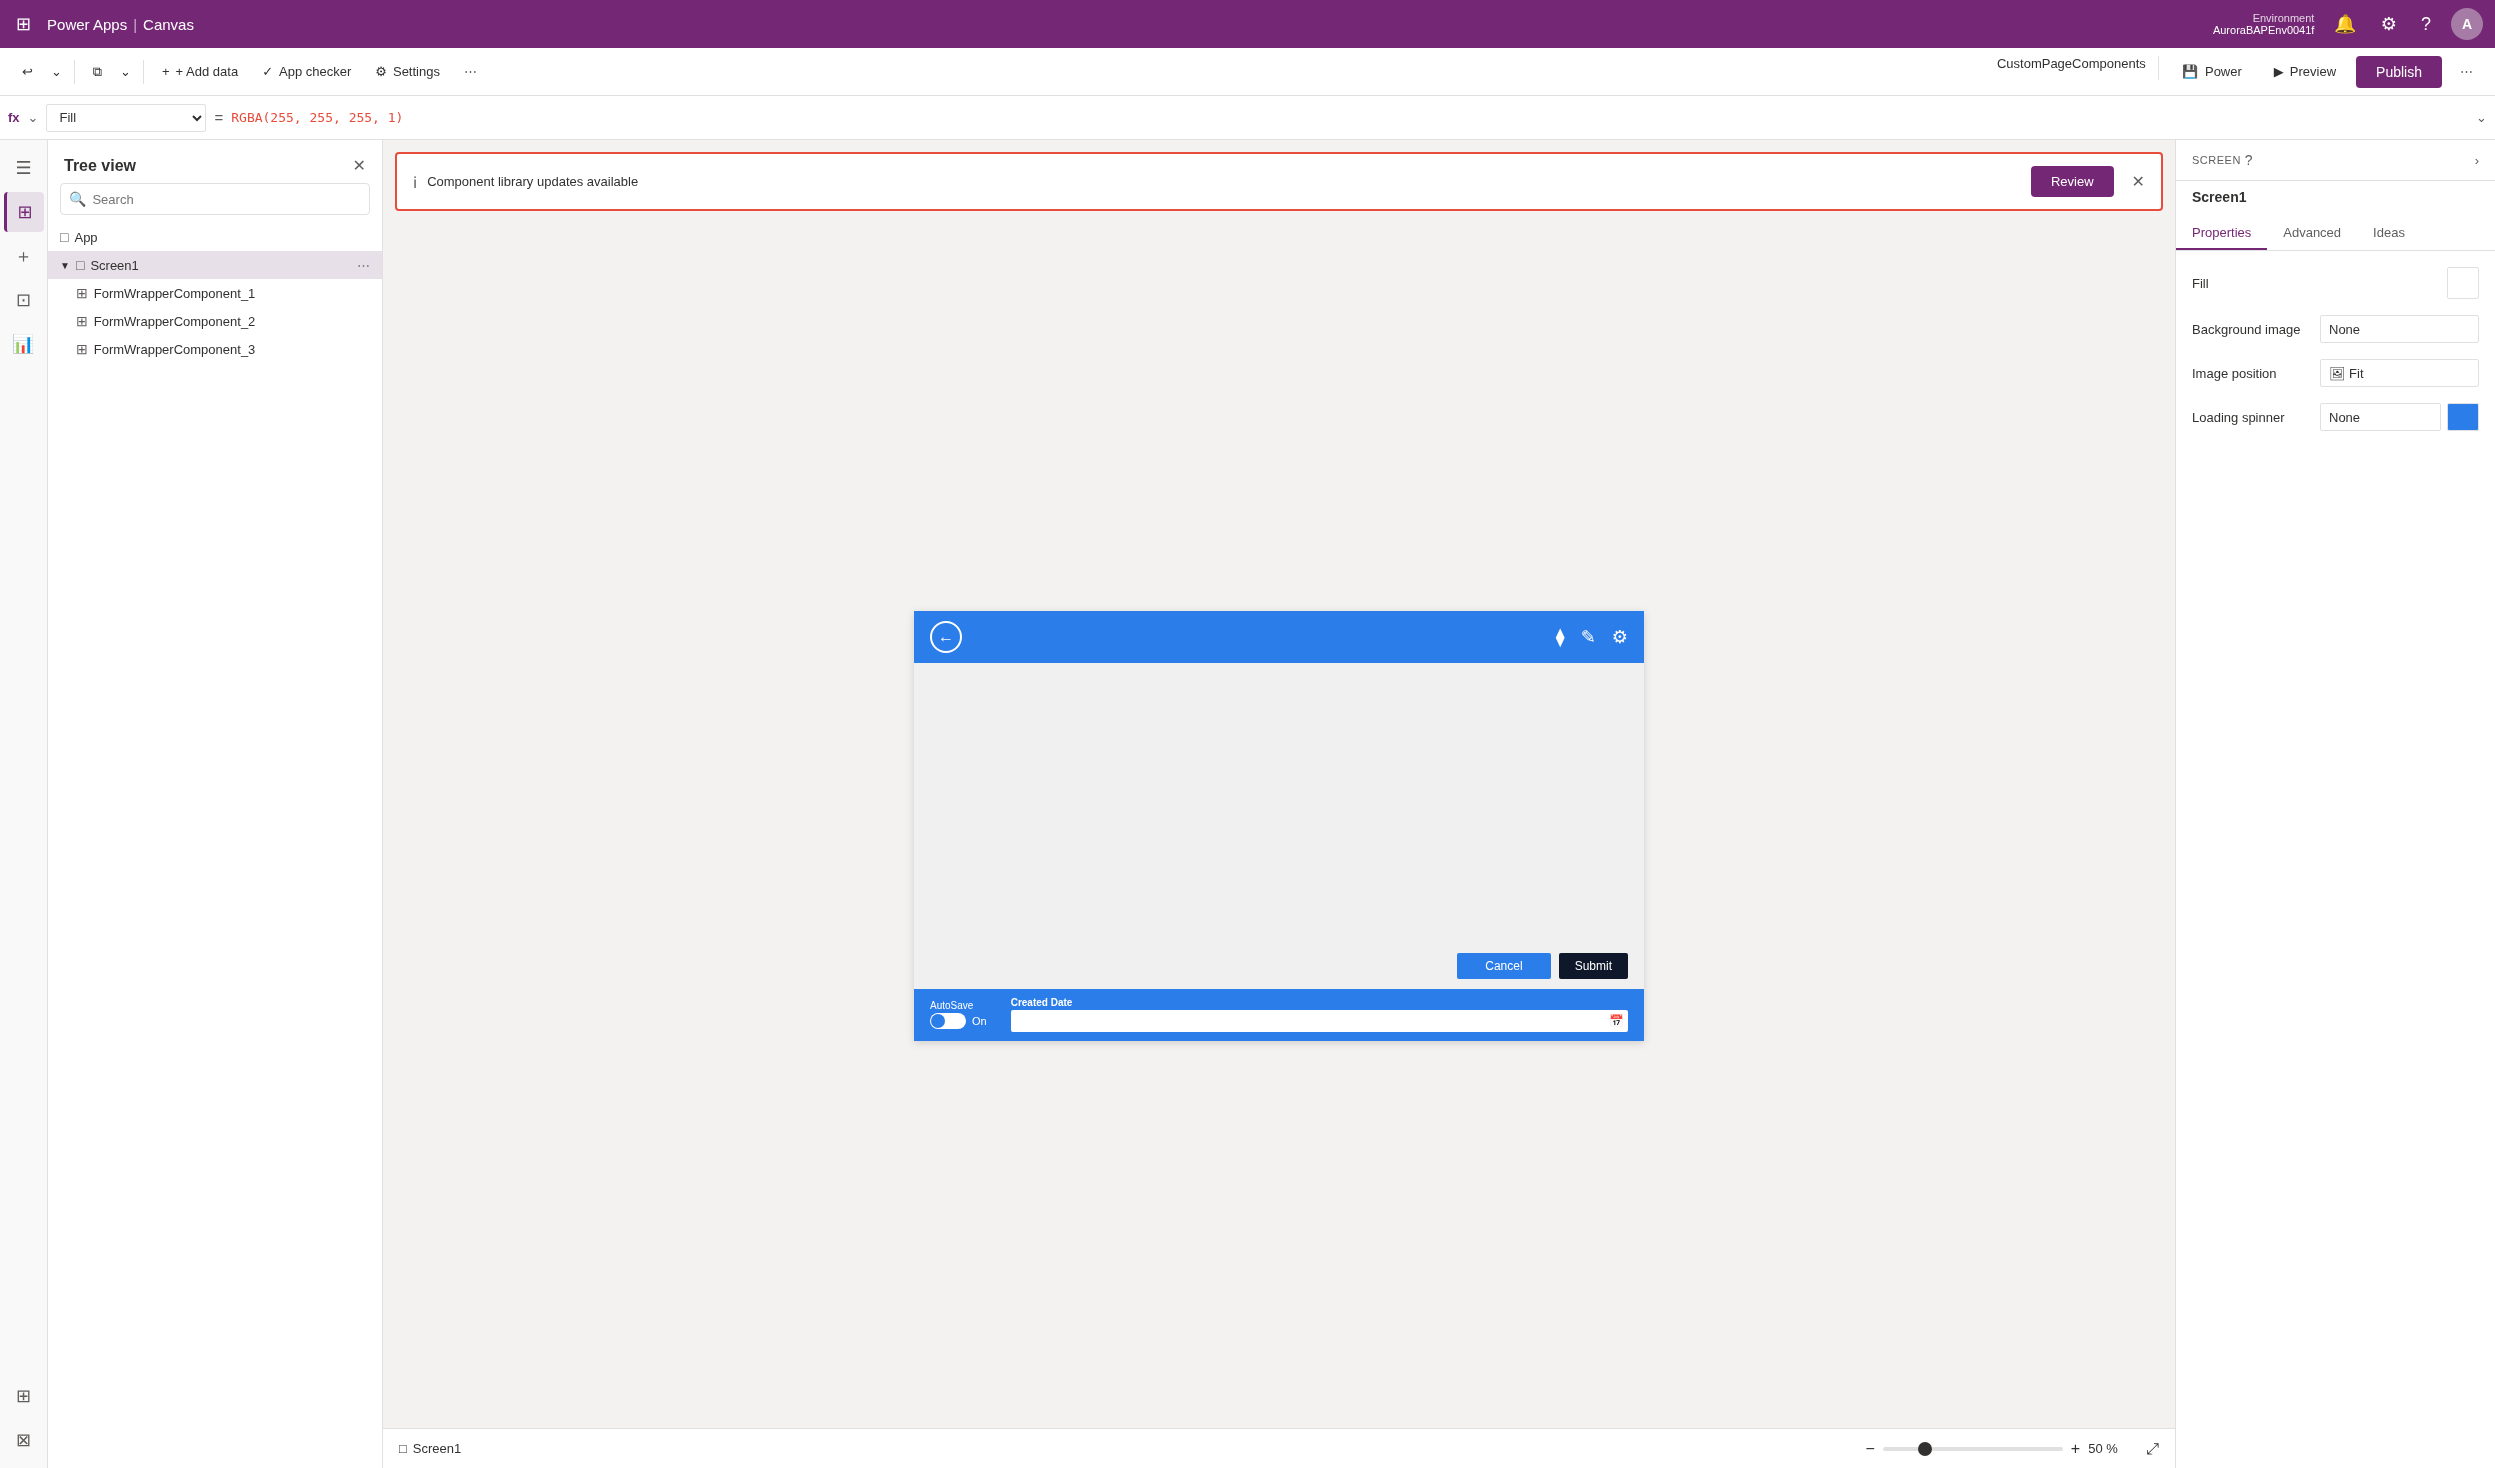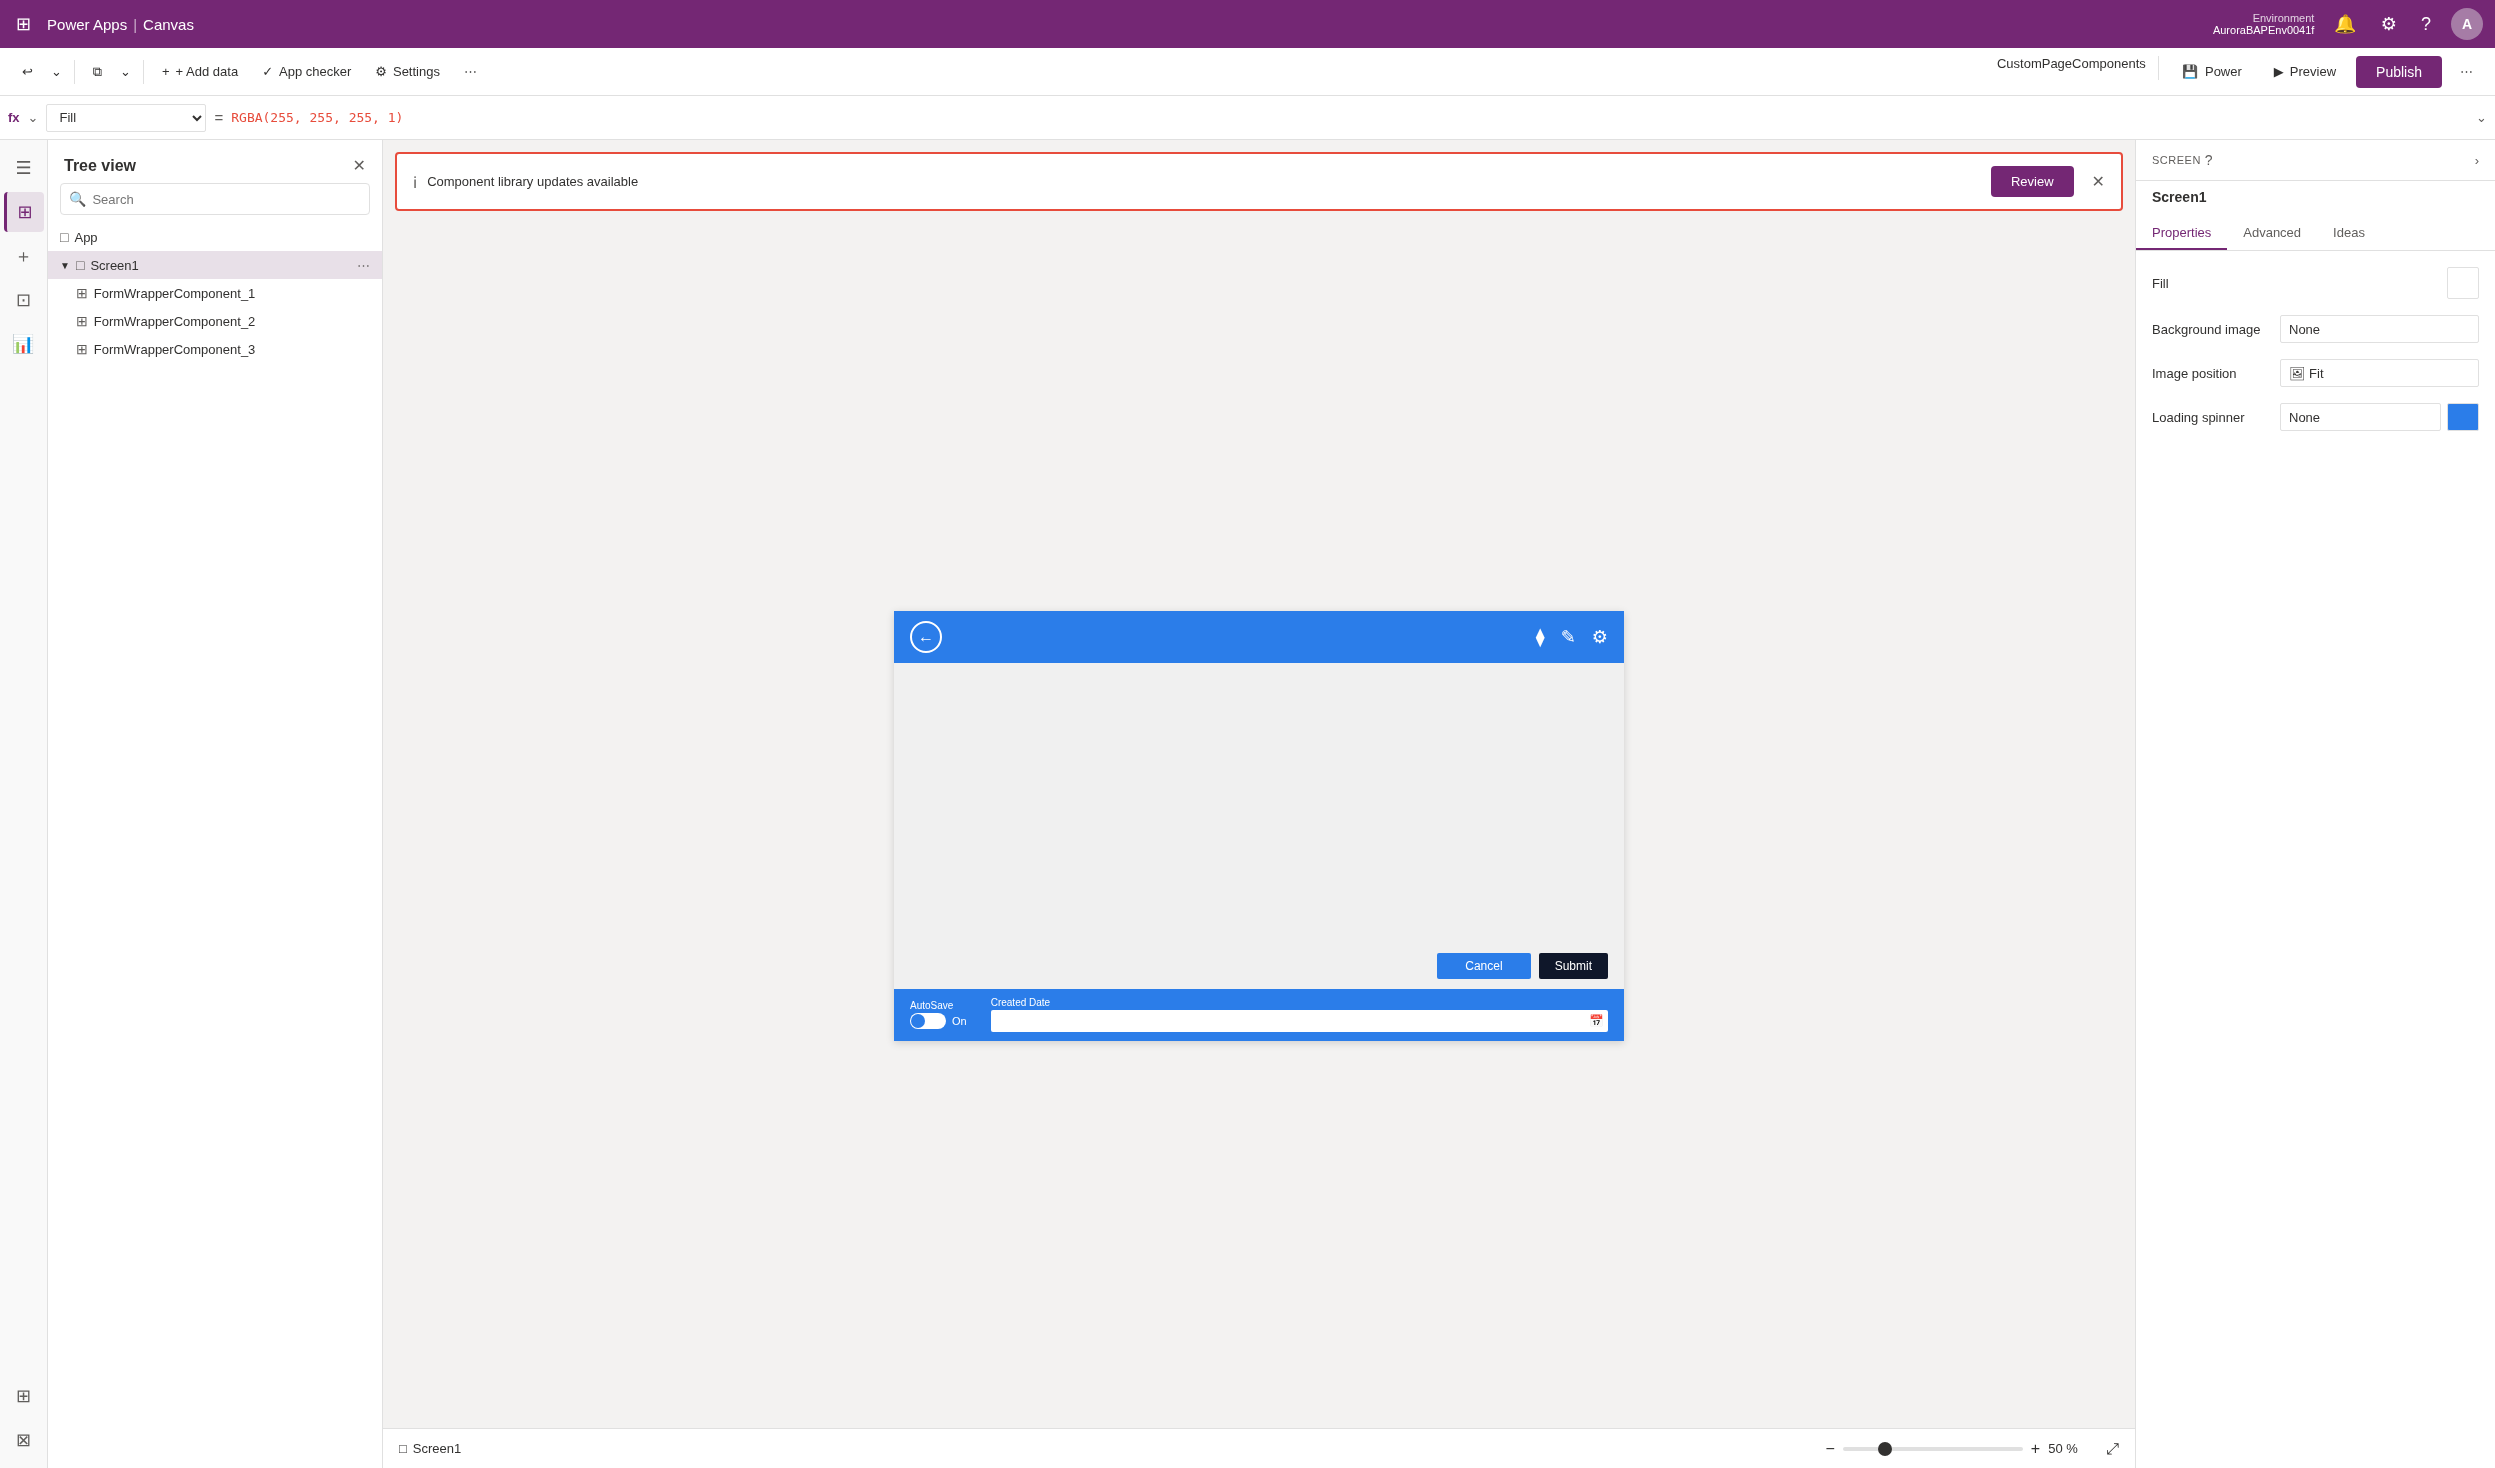--- a/index.html
+++ b/index.html
@@ -272,21 +272,21 @@
       width: 14px;
       height: 14px;
       background: #2b7de9;
       border-radius: 50%;
       position: absolute;
       top: 1px;
       left: 1px;
     }
     .toggle-on-text { color: white; font-size: 11px; }
     .created-date-section { display: flex; flex-direction: column; gap: 2px; flex: 1; }
-    .created-date-label { color: white; font-size: 10px; }
+    .created-date-label { color: white; font-size: 10px; font-weight: bold; }
     .date-input {
       background: white;
       height: 22px;
       border-radius: 2px;
       display: flex;
       align-items: center;
       justify-content: flex-end;
       padding: 0 4px;
       min-width: 120px;
     }
@@ -337,21 +337,21 @@
       height: 14px;
       background: #323130;
       border-radius: 50%;
       cursor: pointer;
     }
     .zoom-level { font-size: 13px; color: #323130; min-width: 50px; }
     .expand-btn { background: none; border: none; cursor: pointer; font-size: 16px; color: #323130; }
 
     
     .right-panel {
-      width: 360px;
+      width: 320px;
       background: white;
       border-left: 1px solid #e0e0e0;
       display: flex;
       flex-direction: column;
     }
     .right-panel-header {
       display: flex;
       align-items: center;
       padding: 12px 16px;
       border-bottom: 1px solid #e0e0e0;

